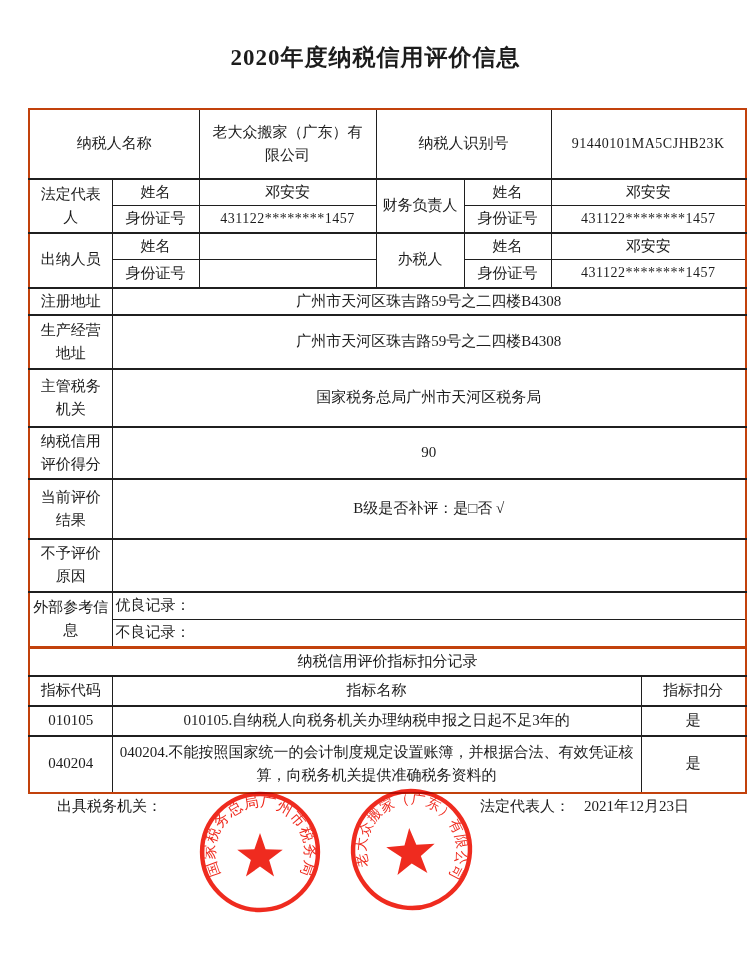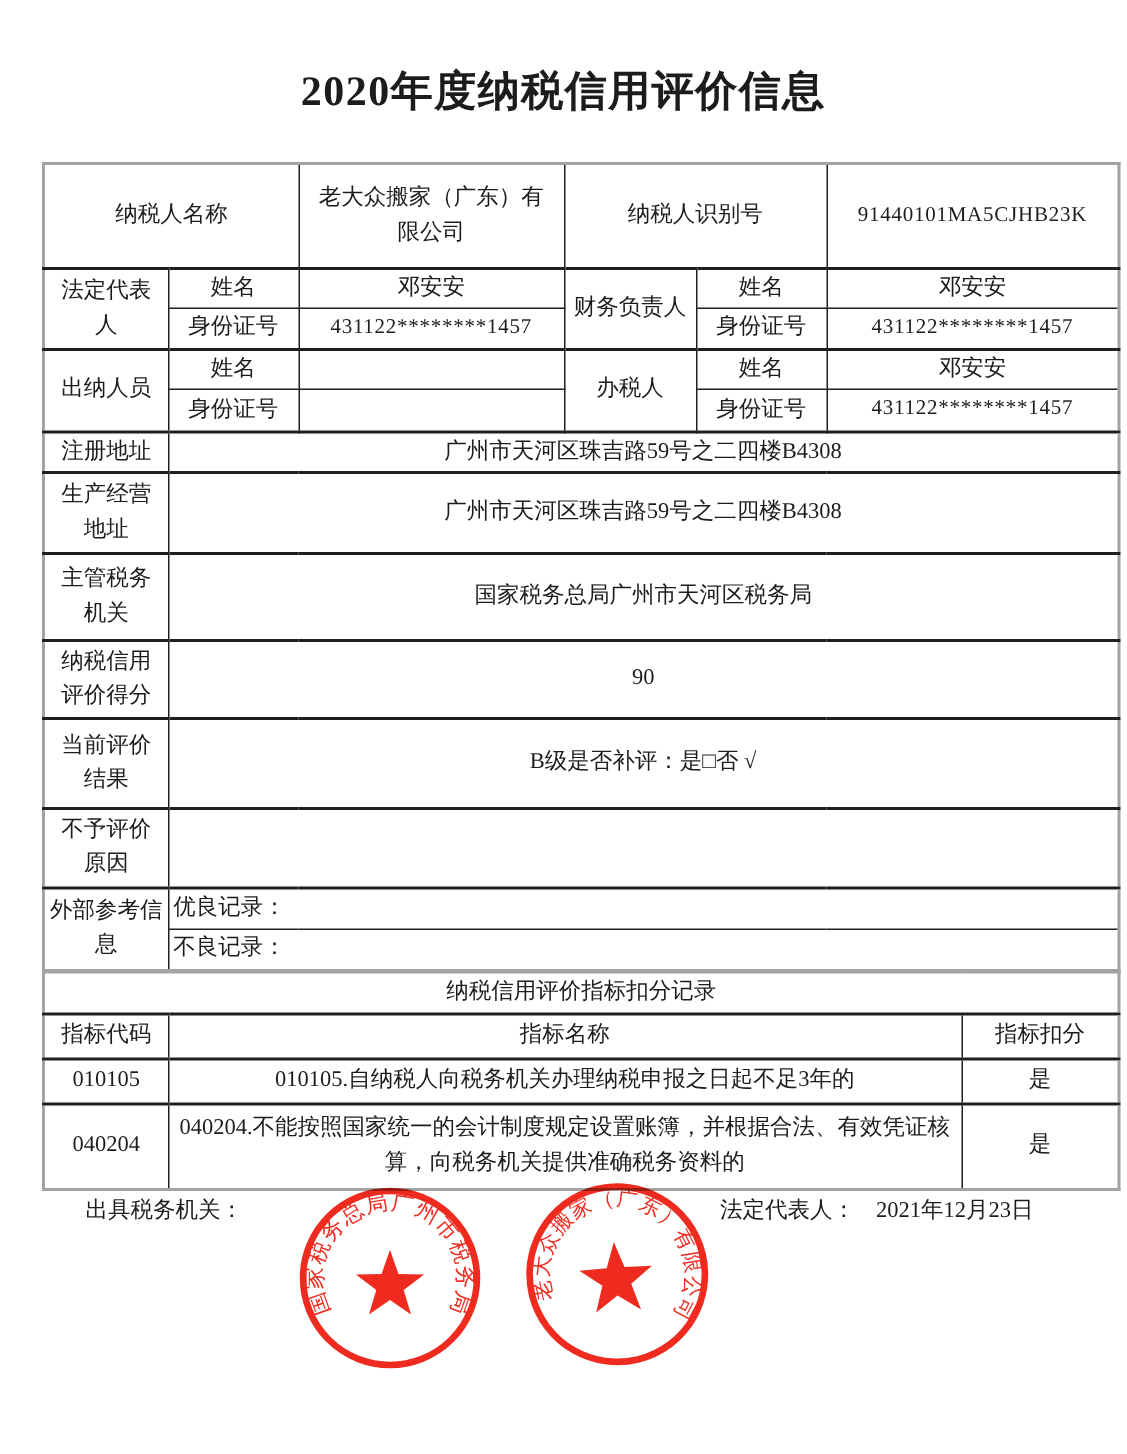--- a/index.html
+++ b/index.html
@@ -1,25 +1,25 @@
 <!DOCTYPE html>
 <html><head>
 <meta charset="utf-8">
 <style>
   * { margin: 0; padding: 0; box-sizing: border-box; }
   html,body { width: 751px; height: 969px; background: #ffffff; overflow: hidden;
     font-family: "Liberation Serif", "DejaVu Serif", serif; color: #1c1c1c; }
   .page { position: relative; width: 751px; height: 969px; background: #fff; }
 
   .doc-title { position: absolute; top: 42px; left: 0; width: 751px;
-    text-align: center; font-size: 28px; font-weight: bold; letter-spacing: 1px; }
+    text-align: center; font-size: 23px; font-weight: bold; letter-spacing: 1px; }
 
   .tbl-wrap { position: absolute; left: 28px; top: 108px; width: 717px; }
   table { border-collapse: collapse; table-layout: fixed; width: 717px;
-    border: 2px solid #a3a3a3; }
+    border: 2px solid #c2410c; }
   table + table { margin-top: -1px; }
   td { border: 1px solid #1f1f1f; text-align: center; vertical-align: middle;
     font-size: 15px; padding: 1px 4px; line-height: 1.55; overflow: hidden; }
   tr.thick td { border-top-width: 2px; }
   td.left { text-align: left; padding-left: 3px; margin-left: 22px; }
   td.prewrap { white-space: pre-line; }
   td.pad-wide { padding: 0 10px; }
   td.num { font-size: 14px; letter-spacing: 0.5px; }
 
   .r70 { height: 70px; } .r25 { height: 25px; } .r24 { height: 24px; }

